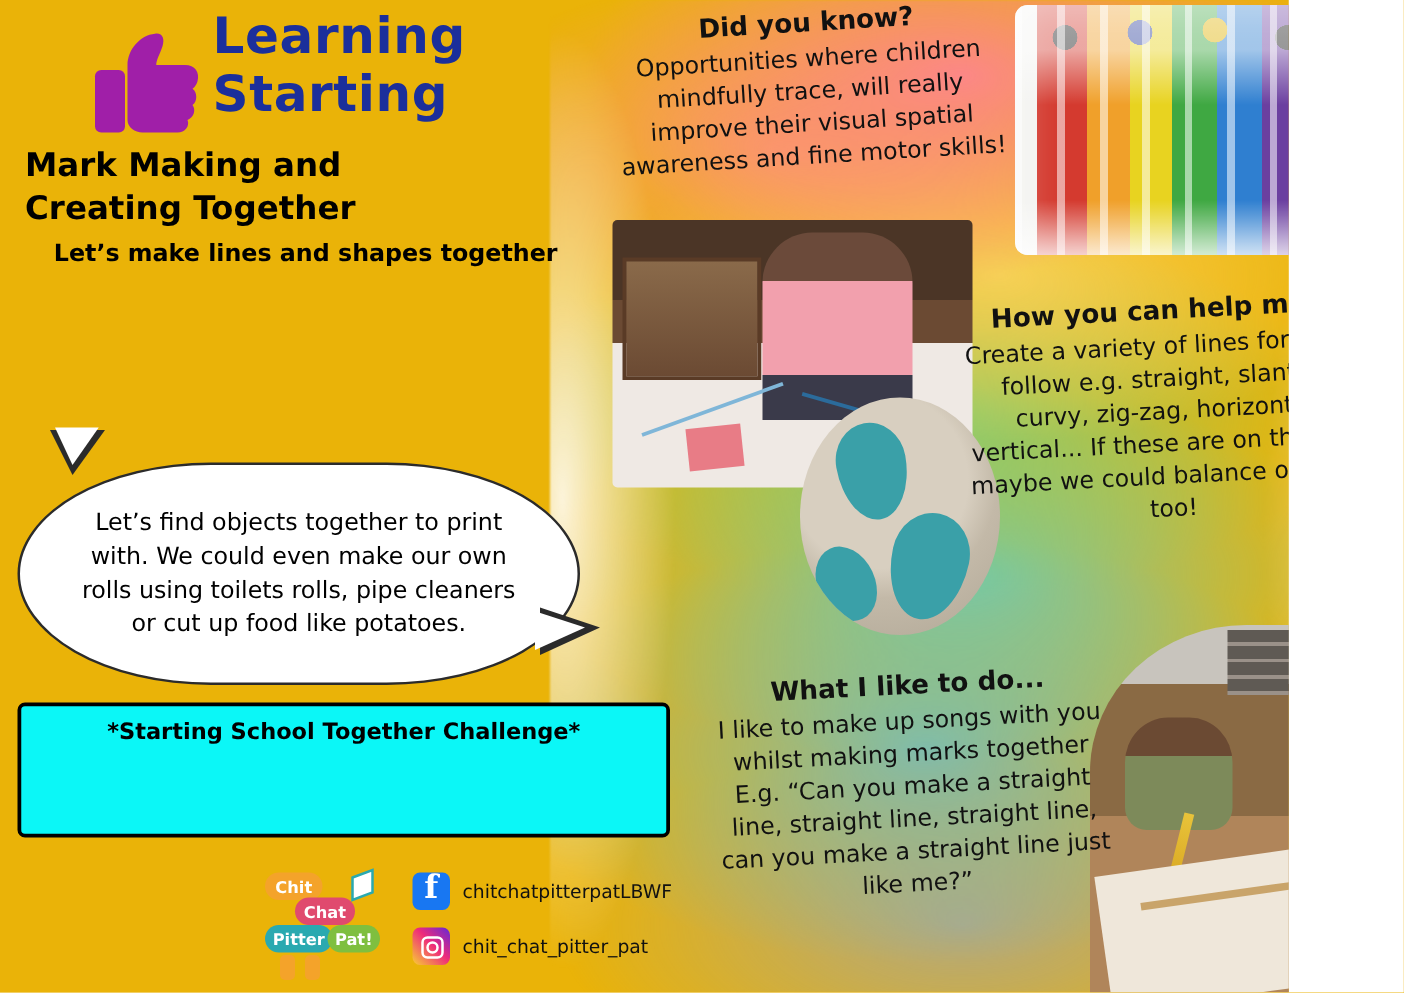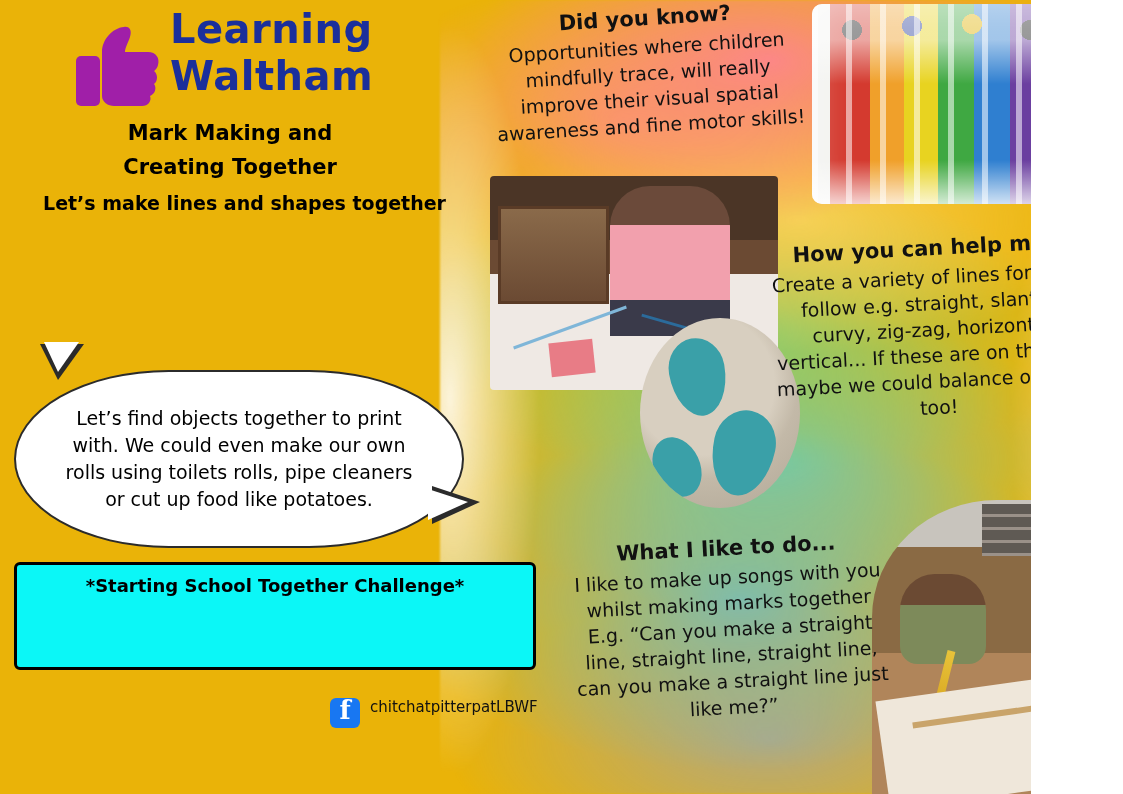--- a/index.html
+++ b/index.html
@@ -75,24 +75,23 @@
     letter-spacing: 0.5px;
   }
   .logo-text .l2 { display:block; }
 
   
   .main-title {
     position: absolute;
     left: 20px;
     top: 116px;
     width: 420px;
-    text-align: center;
     font-family: "DejaVu Sans", sans-serif;
     font-weight: bold;
-    font-size: 21px;
+    font-size: 26px;
     line-height: 34px;
     color: #000;
   }
   .sub-title {
     position: absolute;
     left: 16px;
     top: 192px;
     width: 430px;
     text-align: right;
     font-family: "DejaVu Sans", sans-serif;
@@ -316,21 +315,21 @@
   .wf-logo {
     position: absolute; left: 60px; top: 692px; width: 180px; height: 96px;
   }
   .chitchat-logo {
     position: absolute; left: 210px; top: 692px; width: 100px; height: 96px;
   }
   .social {
     position: absolute; left: 330px; top: 698px; width: 260px; height: 88px;
   }
   .social-row {
-    display: flex; align-items: flex-start; margin-bottom: 14px;
+    display: flex; align-items: center; margin-bottom: 14px;
   }
   .social-icon {
     width: 30px; height: 30px; border-radius: 6px; margin-right: 10px;
     flex: none; position: relative;
   }
   .fb-icon { background: #1877f2; }
   .fb-icon::after {
     content: "f";
     position: absolute; left: 0; right: 0; top: -3px;
     text-align: center; color: #fff; font-weight: bold; font-size: 26px;
@@ -386,21 +385,21 @@
     <div class="fl-mark"></div>
   </div>
 
   <div class="logo-wrap">
     <svg class="thumb-icon" viewBox="0 0 96 84">
       <path d="M34 30 L34 28 C34 16 44 4 56 3 C62 2 64 7 62 13 C60 19 57 24 57 28 L80 28 C88 28 92 34 90 41 C89 45 86 47 86 47 C90 50 90 57 86 60 C89 64 87 70 82 72 C84 77 80 82 74 82 L46 82 C40 82 34 78 34 72 Z" fill="#a01fa8"></path>
       <rect x="8" y="32" width="24" height="50" rx="5" fill="#a01fa8"></rect>
     </svg>
     <div class="logo-text">
       <span>Learning</span>
-      <span class="l2">Waltham</span>
+      <span class="l2">Starting</span>
     </div>
   </div>
 
   <div class="main-title">
     <div>Mark Making and</div>
     <div>Creating Together</div>
   </div>
   <div class="sub-title">Let’s make lines and shapes together</div>
 
   <div class="bubble-tail" id="bubble1-tail"></div>
@@ -425,21 +424,42 @@
     <span class="r-head">How you can help me...</span>
     <span class="r-body">Create a variety of lines for me to follow e.g. straight, slanted, curvy, zig-zag, horizontal, vertical... If these are on the floor maybe we could balance on them too!</span>
   </div>
 
   <div class="rtext" id="whatilike">
     <span class="r-head">What I like to do...</span>
     <span class="r-body">I like to make up songs with you whilst making marks together E.g. “Can you make a straight line, straight line, straight line, can you make a straight line just like me?”</span>
   </div>
 
 
+  <div class="chitchat-logo">
+    <svg viewBox="0 0 100 96" width="100" height="96">
+      <rect x="2" y="6" width="46" height="22" rx="11" fill="#f4a32a"></rect>
+      <text x="25" y="22" text-anchor="middle" font-family="DejaVu Sans, sans-serif" font-size="13" font-weight="bold" fill="#fff">Chit</text>
+      <rect x="26" y="26" width="48" height="22" rx="11" fill="#e04a6e"></rect>
+      <text x="50" y="42" text-anchor="middle" font-family="DejaVu Sans, sans-serif" font-size="13" font-weight="bold" fill="#fff">Chat</text>
+      <rect x="2" y="48" width="54" height="22" rx="11" fill="#2aa9b0"></rect>
+      <text x="29" y="64" text-anchor="middle" font-family="DejaVu Sans, sans-serif" font-size="13" font-weight="bold" fill="#fff">Pitter</text>
+      <rect x="52" y="48" width="42" height="22" rx="11" fill="#7fbf3f"></rect>
+      <text x="73" y="64" text-anchor="middle" font-family="DejaVu Sans, sans-serif" font-size="13" font-weight="bold" fill="#fff">Pat!</text>
+      <g fill="#f4a32a">
+        <rect x="14" y="72" width="12" height="20" rx="4"></rect>
+        <rect x="34" y="72" width="12" height="20" rx="4"></rect>
+      </g>
+      <path d="M72 10 l16 -6 l0 18 l-16 6 z" fill="#ffffff" stroke="#2aa9b0" stroke-width="2"></path>
+    </svg>
+  </div>
 
   <div class="social">
     <div class="social-row">
       <span class="social-icon fb-icon"></span>
       <span class="social-handle">chitchatpitterpatLBWF</span>
     </div>
+    <div class="social-row">
+      <span class="social-icon ig-icon"></span>
+      <span class="social-handle">chit_chat_pitter_pat</span>
+    </div>
   </div>
 
 </div>
 
 </body></html>

